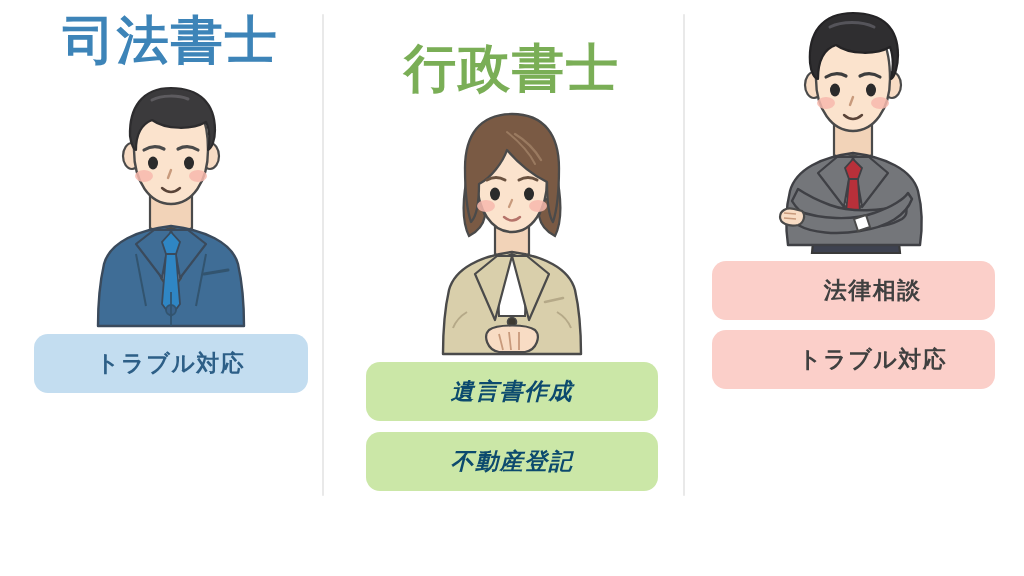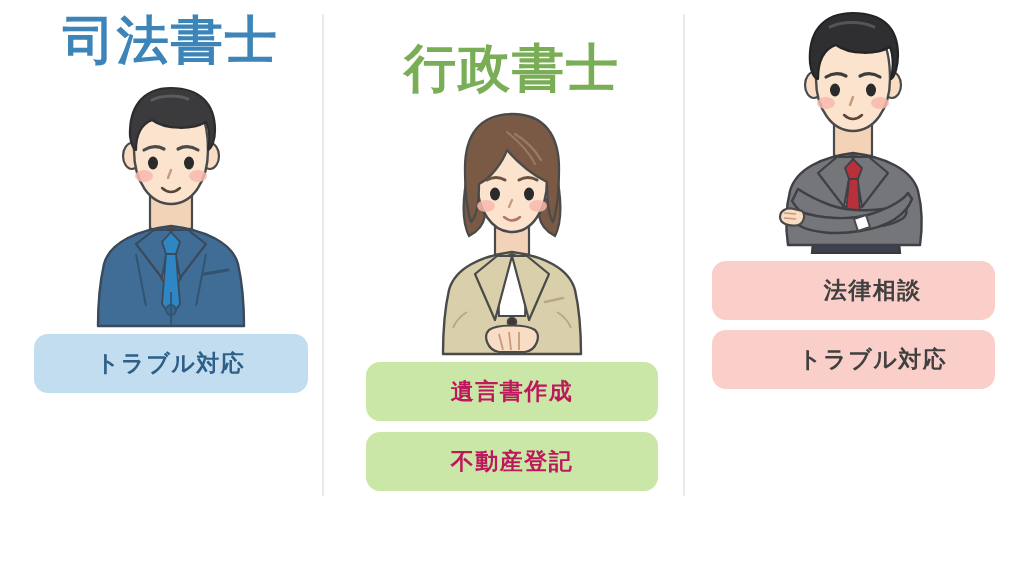--- a/index.html
+++ b/index.html
@@ -87,21 +87,22 @@
     white-space: nowrap;
   }
   .col.c1 .badge {
     width: 274px;
     background: #c3ddf0;
     color: #2d5f87;
   }
   .col.c2 .badge {
     width: 292px;
     background: #cbe7a7;
-    color: #be185d;
+    color: #0c4a6e;
+    font-style: italic;
   }
   .col.c3 .badge {
     width: 283px;
     background: #fbcfc9;
     color: #404040;
     padding-left: 39px;
   }
   .col.c3 .badges { gap: 10px; }
 </style>
 </head>

